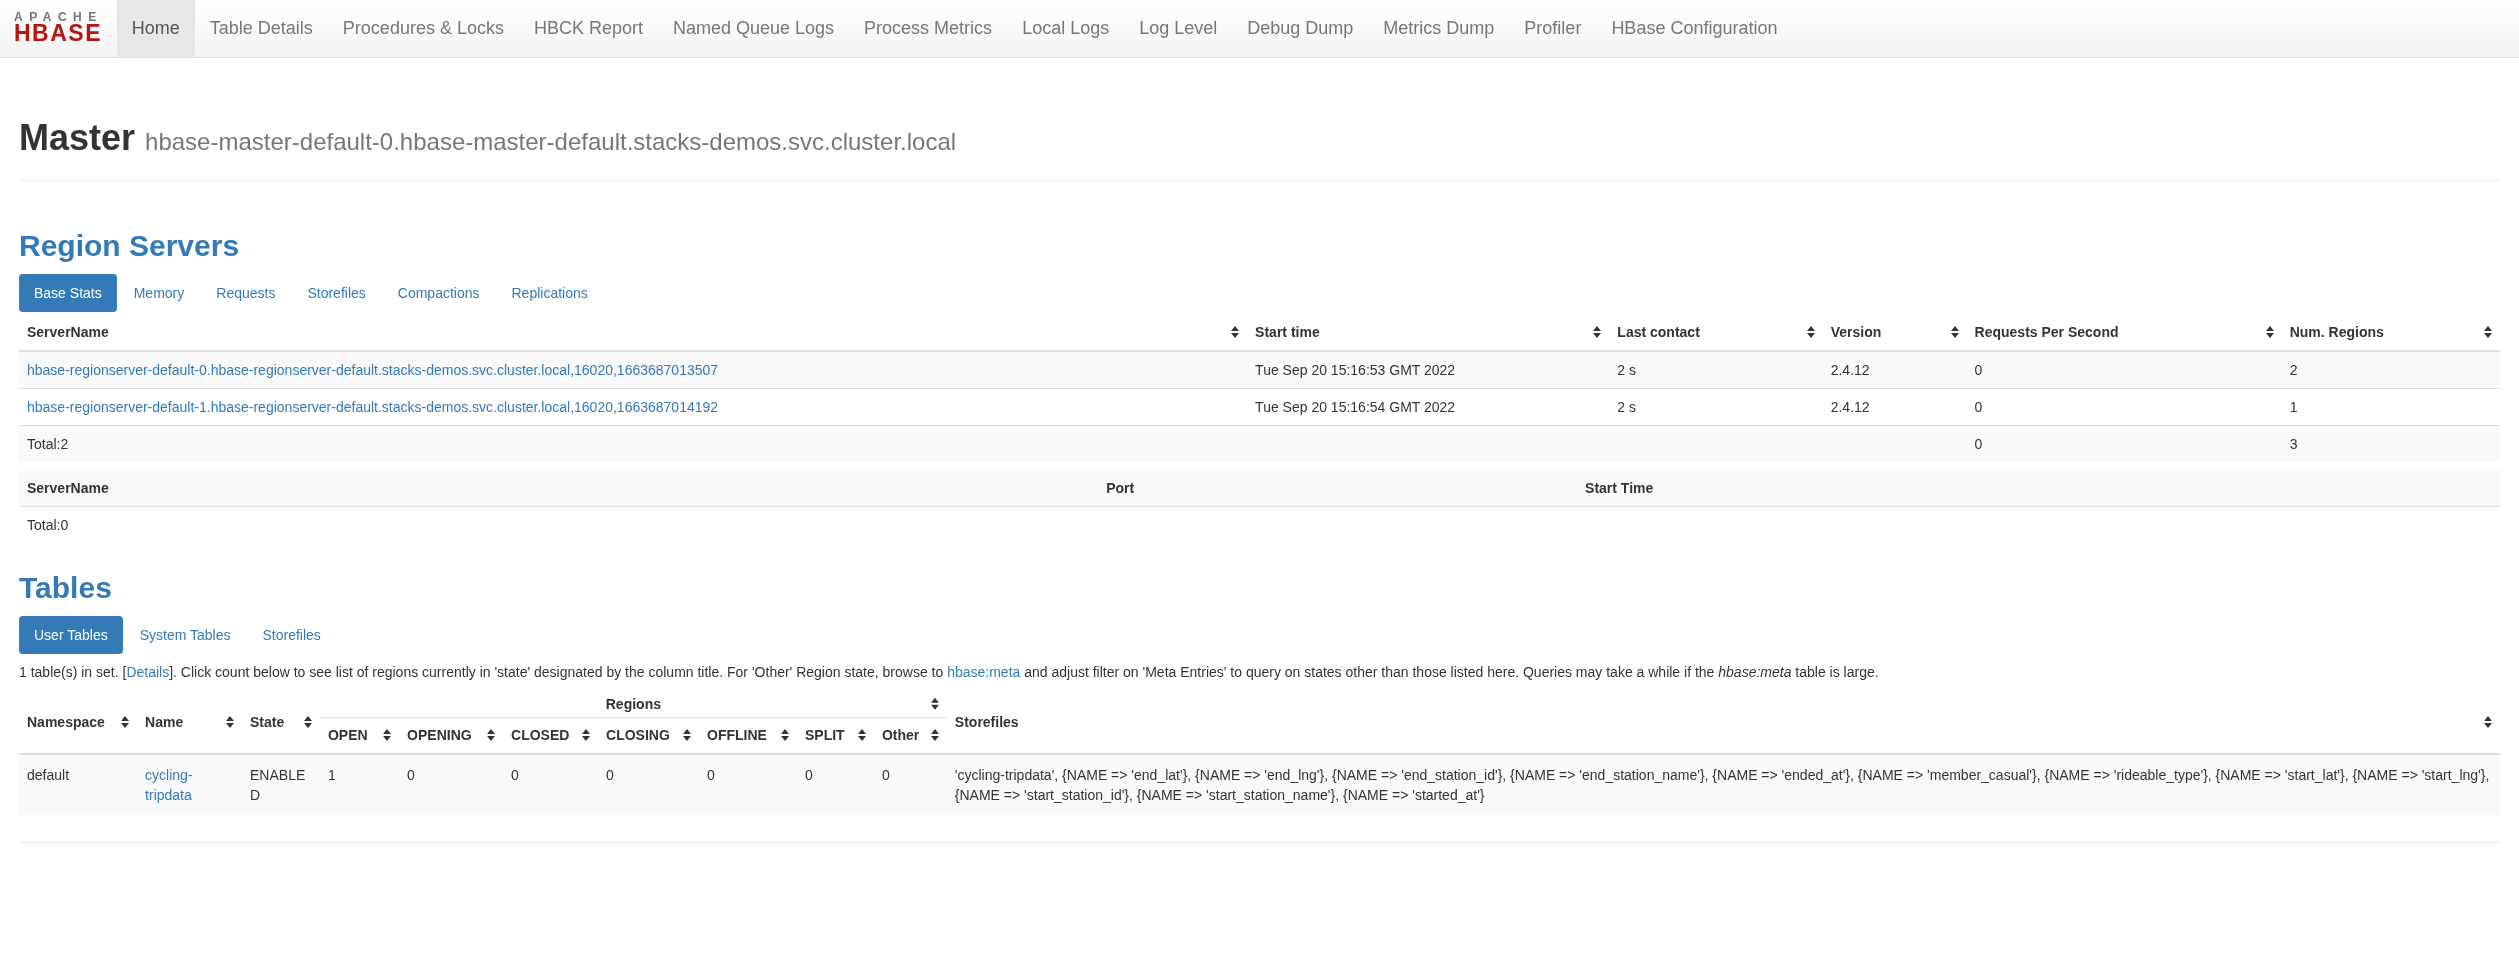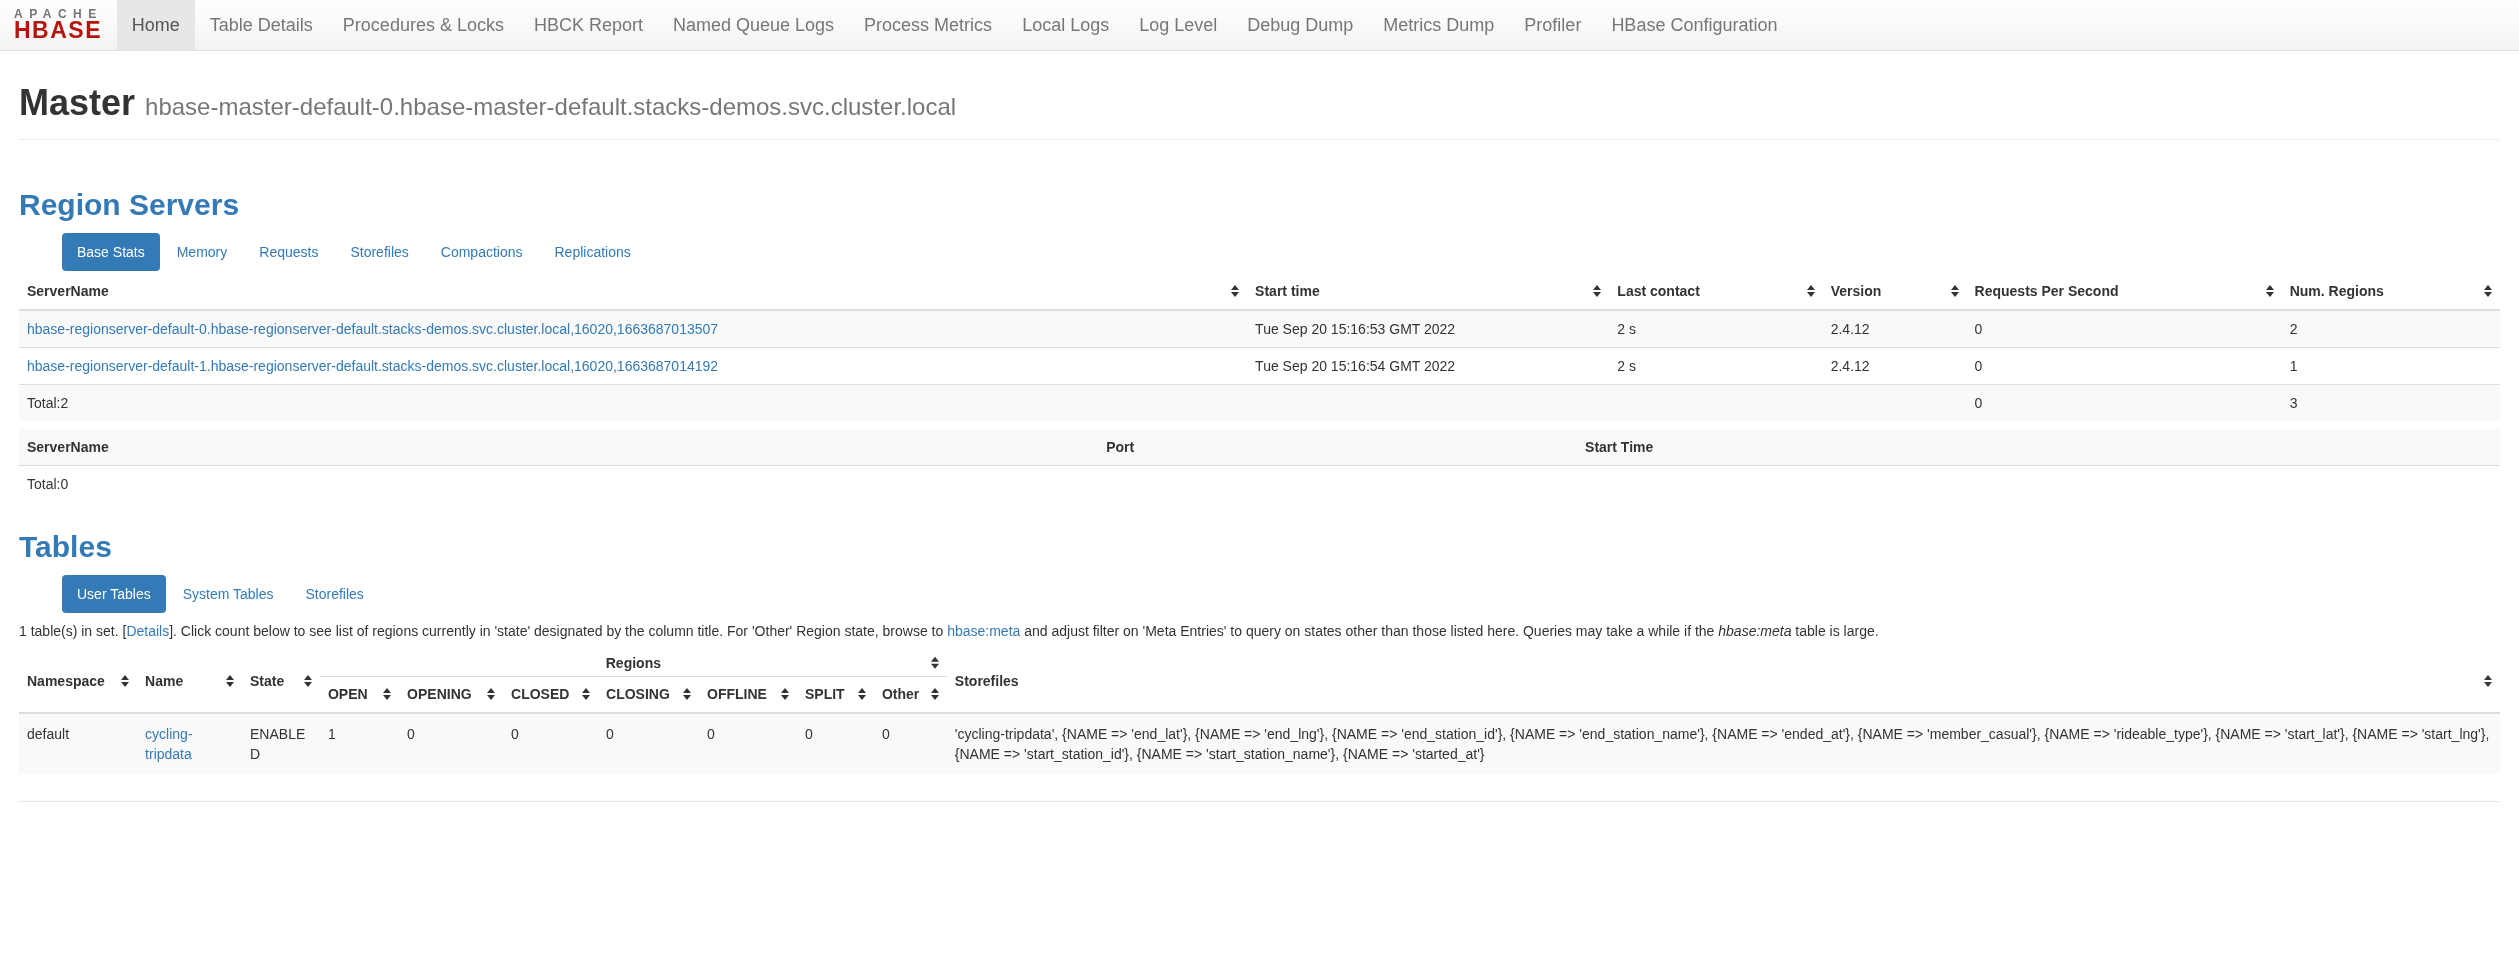--- a/index.html
+++ b/index.html
@@ -6,48 +6,48 @@
   html, body { margin:0; padding:0; overflow:hidden; }
   body {
     width:2519px; height:955px;
     font-family:"Liberation Sans","DejaVu Sans",sans-serif;
     font-size:14px; color:#333; background:#fff;
   }
   a { color:#337ab7; text-decoration:none; cursor:pointer; }
 
   
   .navbar {
-    height:51px; display:flex; align-items:stretch;
+    height:58px; display:flex; align-items:stretch;
     background:linear-gradient(#ffffff,#f3f3f3);
     border-bottom:1px solid #e0e0e0;
   }
   .brand { display:flex; flex-direction:column; justify-content:center; padding:3px 14px 5px; cursor:pointer; }
   .brand .apache { font-size:12px; font-weight:bold; letter-spacing:6.5px; color:#757575; line-height:1.05; }
   .brand .hbase  { font-size:23px; font-weight:bold; letter-spacing:1.5px; color:#b6150d; line-height:0.85; }
   .nav { display:flex; list-style:none; margin:0; padding:0; }
   .nav li { display:flex; }
   .nav li a { display:flex; align-items:center; padding:0 15px; color:#777; font-size:18px; }
   .nav li.active a { background:#e7e7e7; color:#555; }
 
   
   .container { padding:0 19px; }
-  .page-header { margin-top:32px; padding-bottom:16px; border-bottom:1px solid #eee; }
+  .page-header { margin-top:60px; padding-bottom:22px; border-bottom:1px solid #eee; }
   h1 { margin:0; font-size:36px; font-weight:bold; color:#333; line-height:1.1; }
   h1 small { font-size:24px; font-weight:normal; color:#777; margin-left:10px; }
   h2 { font-size:30px; font-weight:bold; margin:0; line-height:1.1; color:#333; }
   h2.blue { color:#337ab7; }
   .mt-section1 { margin-top:48px; }
   .mt-section2 { margin-top:74px; }
   .mt-section3 { margin-top:28px; }
 
   
   .pills { display:flex; list-style:none; margin:12px 0 0; padding:0; }
   .pills li + li { margin-left:2px; }
   .pills li a { display:block; padding:9px 15px; border-radius:4px; color:#337ab7; line-height:20px; }
-  .pills li.active a { background:#337ab7; color:#fff;margin-left:43px; }
+  .pills li.active a { background:#337ab7; color:#fff; }
 
   
   table { border-collapse:collapse; width:100%; table-layout:fixed; }
   th, td { text-align:left; padding:8px; line-height:20px; vertical-align:top; word-wrap:break-word; }
   .rs-table { margin-top:2px; }
   .rs-table thead th { border-bottom:2px solid #ddd; font-weight:bold; }
   .rs-table tbody tr { border-top:1px solid #ddd; }
   .rs-table tbody tr:nth-child(odd) { background:#f9f9f9; }
 
   .th-flex { display:flex; align-items:center; justify-content:space-between; gap:6px; }

